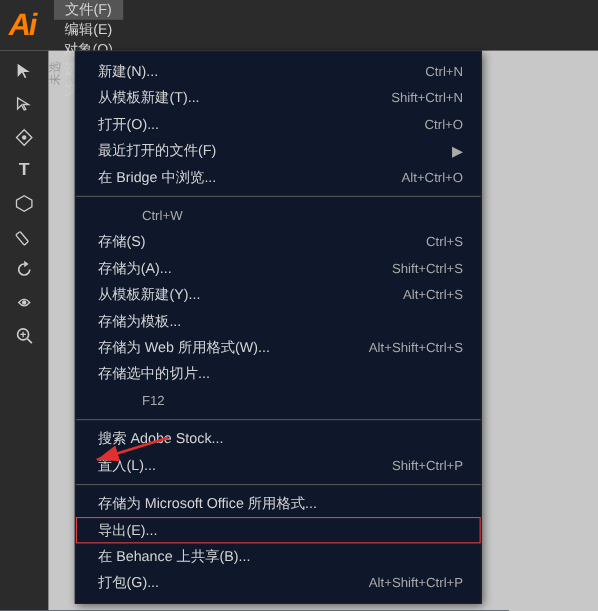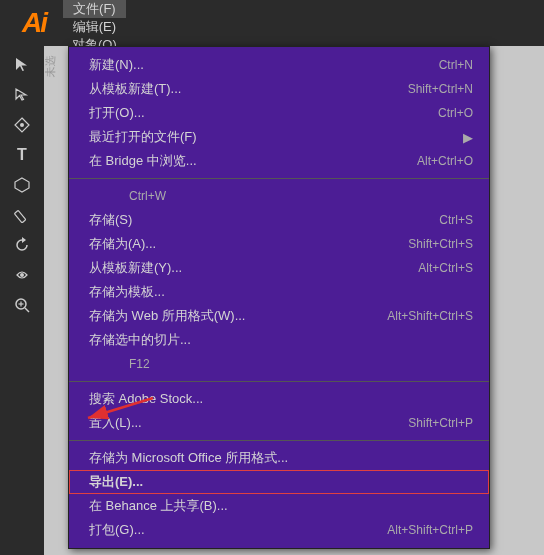--- a/index.html
+++ b/index.html
@@ -24,21 +24,20 @@
       position: relative;
     }
 
     .ai-logo {
       color: #ff7f00;
       font-size: 28px;
       font-weight: bold;
       font-style: italic;
       margin-right: 16px;
       letter-spacing: -2px;
-      margin-left: 14px;
     }
 
     .menu-bar {
       display: flex;
       align-items: center;
       height: 100%;
       flex-direction: column;
     }
 
     .menu-item {
@@ -96,22 +95,22 @@
       margin: 1px 0;
       border-radius: 2px;
     }
     .tool-btn svg { width: 18px; height: 18px; }
 
     
     .dropdown-menu {
       position: absolute;
       left: 68px;
       top: 46px;
-      width: 422px;
-      background: #4c1d95;
+      width: 370px;
+      background: #0f172a;
       border: 1px solid #222;
       box-shadow: 2px 2px 8px rgba(0,0,0,0.6);
       z-index: 100;
       padding: 4px 0;
     }
 
     .menu-section {
       padding: 2px 0;
     }
 
@@ -128,21 +127,20 @@
       padding: 4px 16px 4px 20px;
       color: #d4d4d4;
       cursor: pointer;
       white-space: nowrap;
       height: 24px;
     }
 
     .dropdown-item.highlighted {
       outline: 1px solid #e04040;
       outline-offset: -1px;
-      font-weight: bold;
     }
 
     .dropdown-item.grayed {
       color: #888;
       cursor: default;
     }
 
     .item-label {
       flex: 1;
     }

